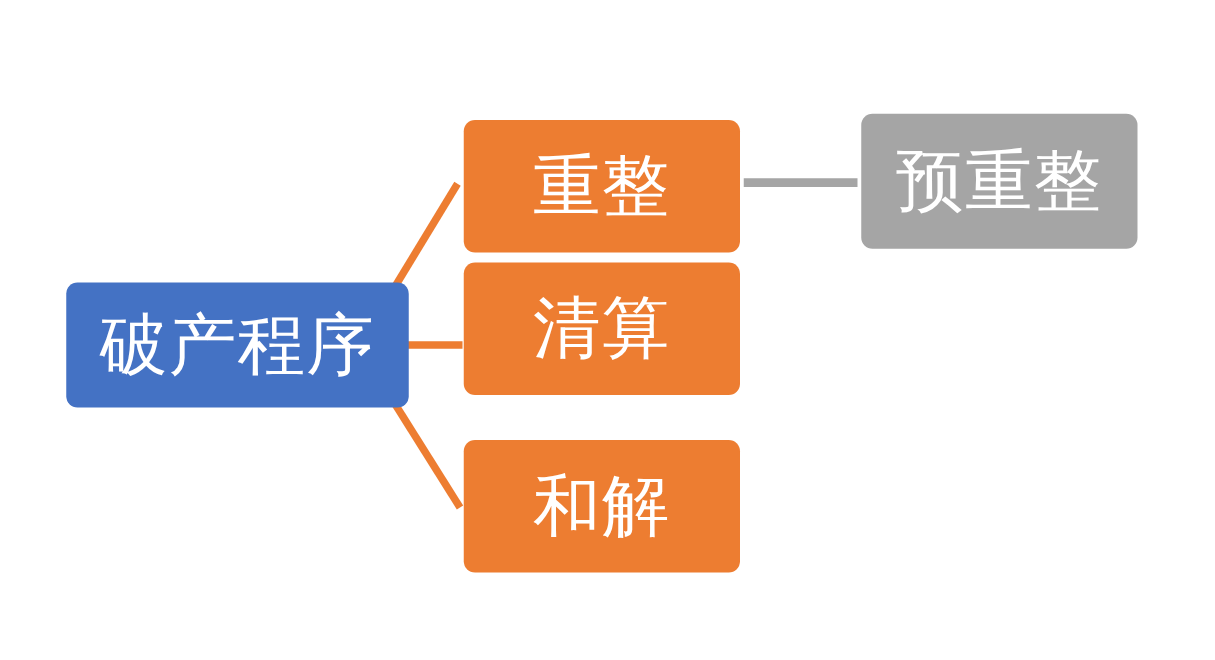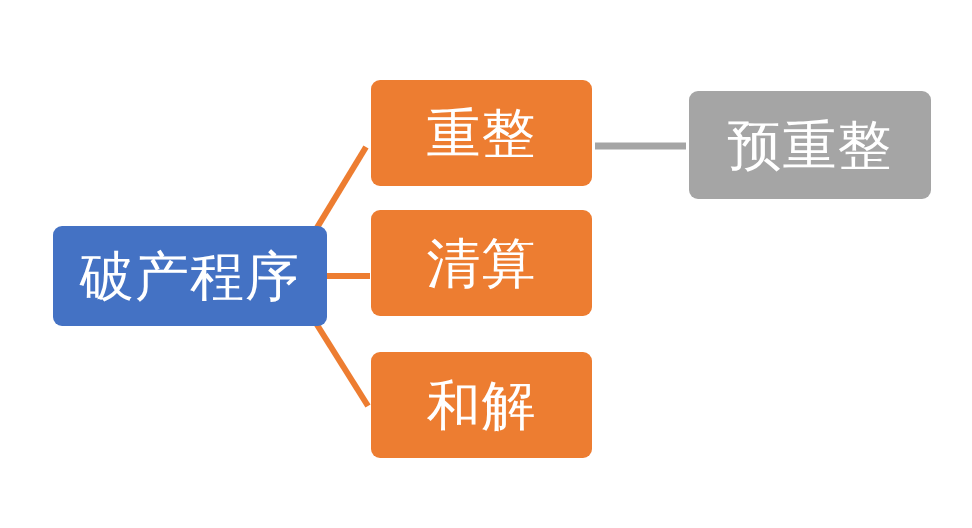--- a/index.html
+++ b/index.html
@@ -44,27 +44,27 @@
     background: #4472C4;
     font-size: 54px;
   }
   .node-branch {
     left: 371px;
     width: 221px;
     height: 106px;
     background: #ED7D31;
     font-size: 54px;
   }
-  .node-branch-1 { top: 80px; }
+  .node-branch-1 { top: 96px; }
   .node-branch-2 { top: 210px; }
   .node-branch-3 { top: 352px; }
   .node-sub {
     left: 689px;
     top: 91px;
-    width: 242px;
+    width: 221px;
     height: 108px;
     background: #A5A5A5;
     font-size: 54px;
   }
   .node-label {
     display: block;
   }
 </style>
 </head>
 <body>

